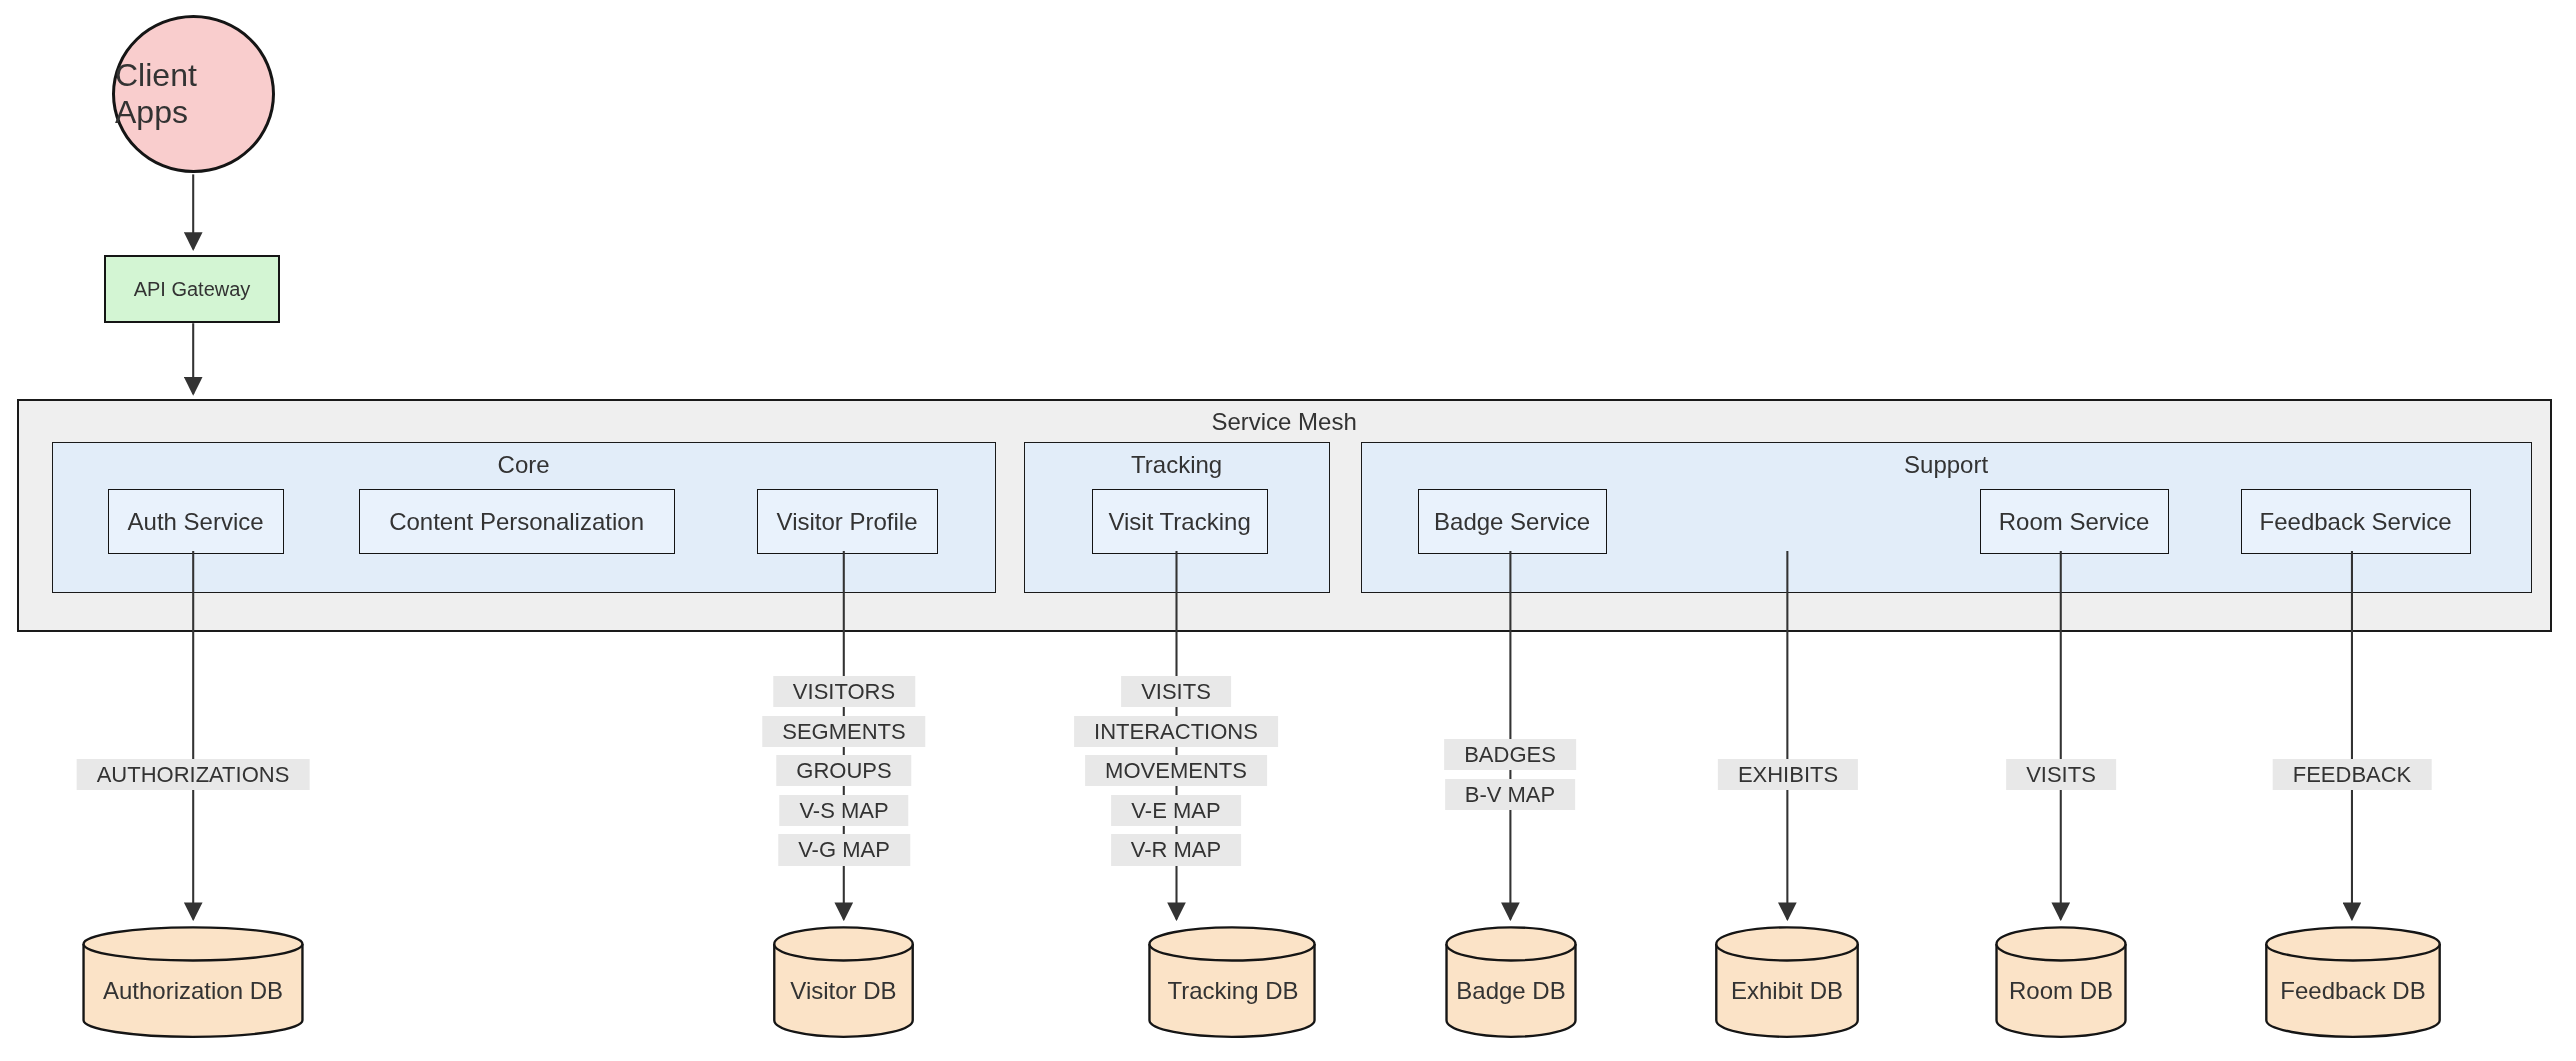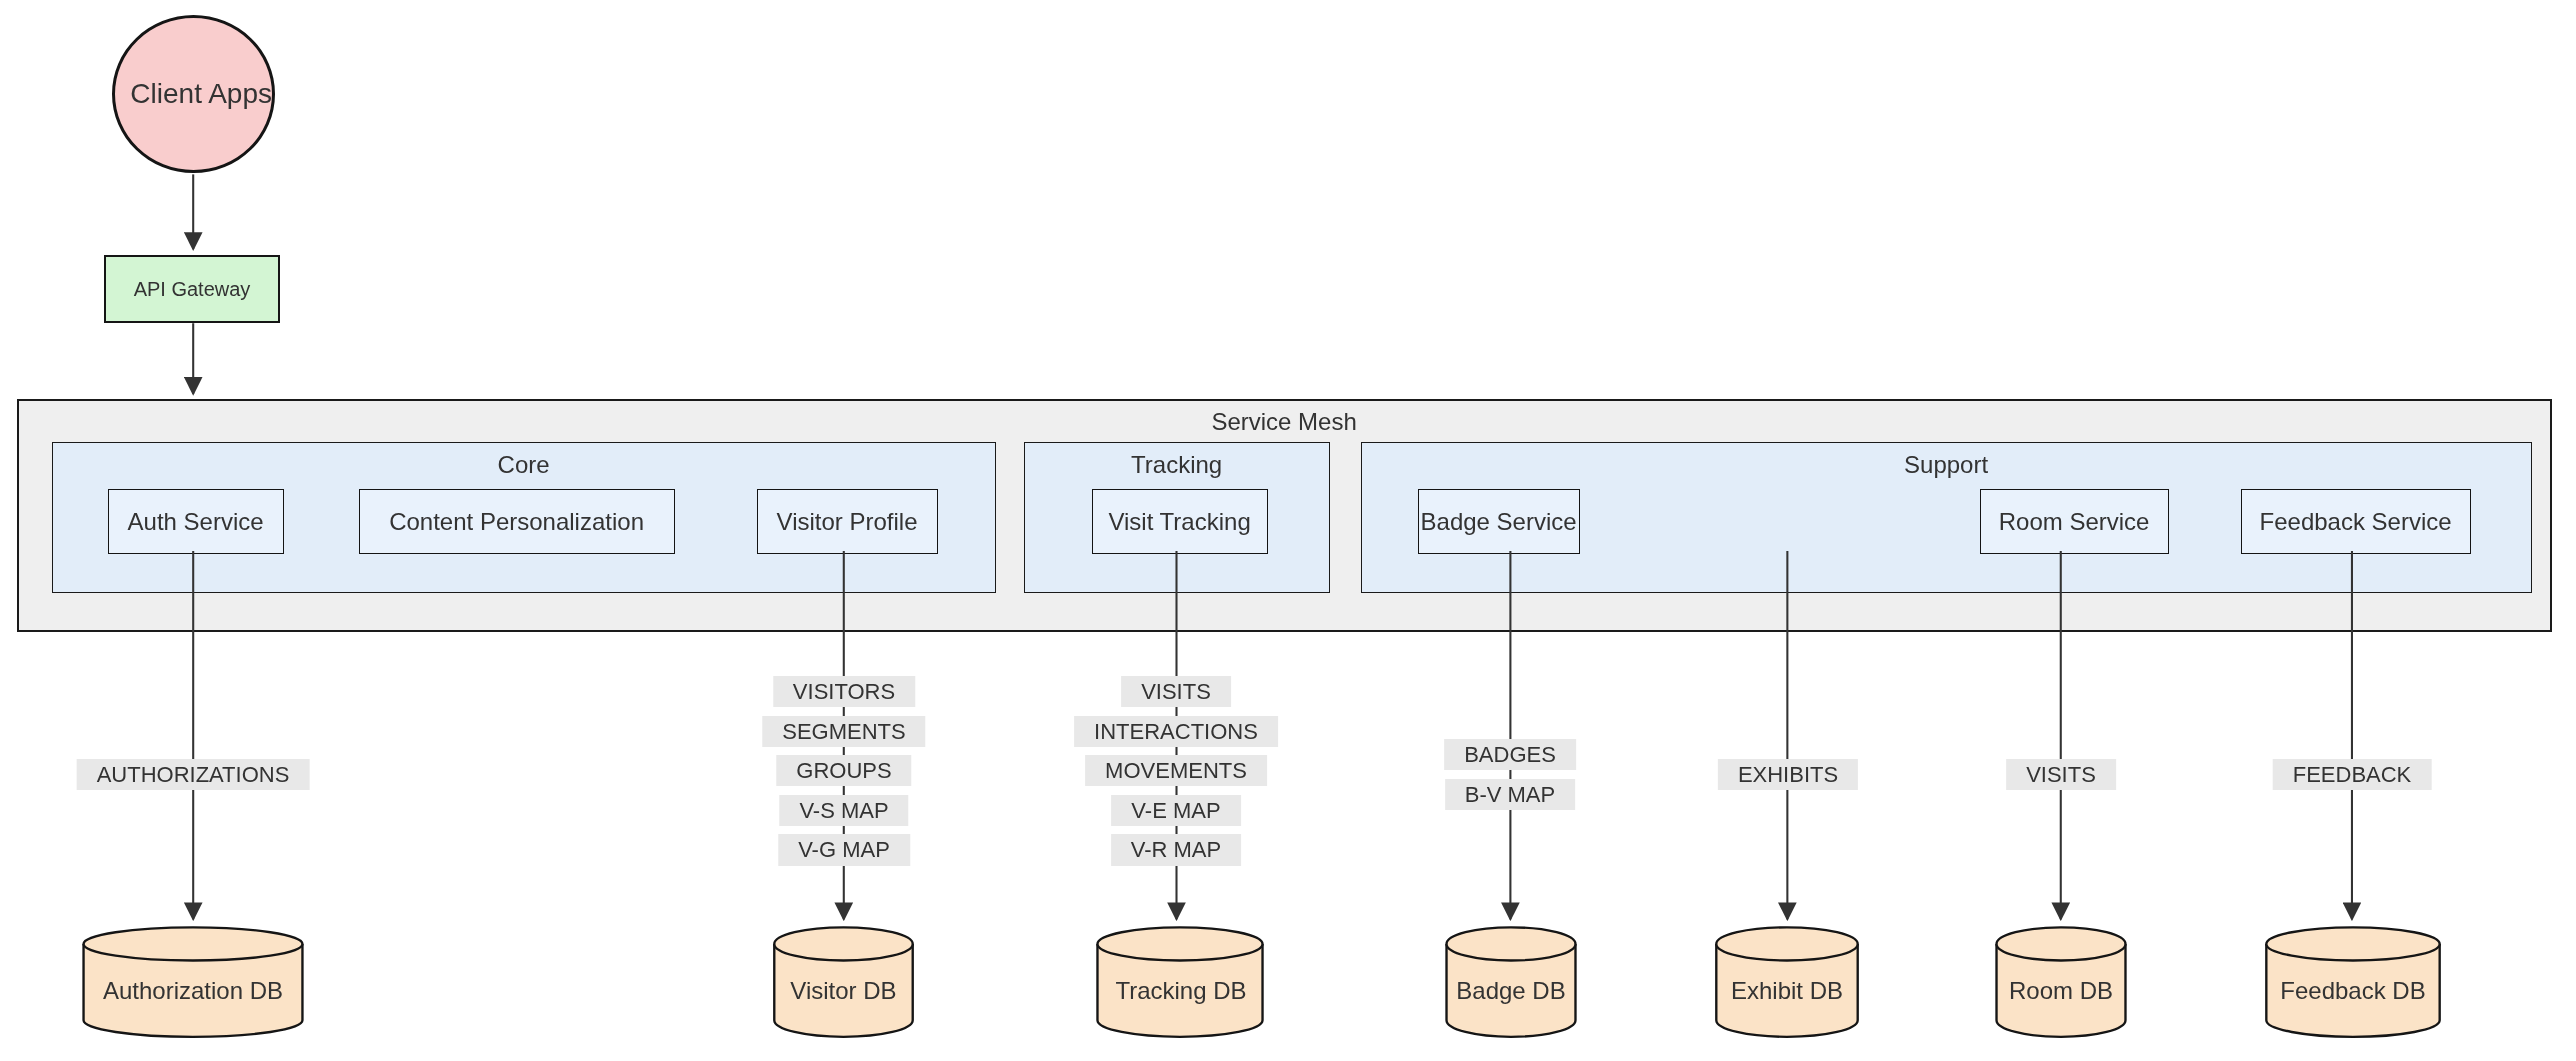--- a/index.html
+++ b/index.html
@@ -3,21 +3,21 @@
 <meta charset="utf-8">
 <style>
   html,body { margin:0; padding:0; background:#ffffff; }
   body { font-family:"Liberation Sans", sans-serif; color:#333; }
   .canvas { position:relative; width:2576px; height:1061px; background:#fff; overflow:hidden; }
 
   
   .circle { position:absolute; left:112px; top:15.4px; width:163px; height:158px;
             border-radius:50%; background:#f9cdcd; border:3px solid #151515;
             display:flex; align-items:center; justify-content:flex-end;
-            font-size:28px; box-sizing:border-box; z-index:2; }
+            font-size:32px; box-sizing:border-box; z-index:2; }
 
   
   .gateway { position:absolute; left:104px; top:255px; width:176px; height:68px;
              background:#d3f5d3; border:2.4px solid #151515;
              display:flex; align-items:center; justify-content:center;
              font-size:20px; box-sizing:border-box; z-index:2; }
 
   
   .mesh { position:absolute; left:16.6px; top:399px; width:2535px; height:233px;
           background:#efefef; border:2.4px solid #1a1a1a; box-sizing:border-box; z-index:1; }
@@ -104,21 +104,21 @@
 
     <div class="group" style="left:1005px; width:306px;">
       <div class="group-title">Tracking</div>
       <div class="node" style="left:67px; width:176px;">
         <span>Visit Tracking</span>
       </div>
     </div>
 
     <div class="group" style="left:1342px; width:1171px;">
       <div class="group-title">Support</div>
-      <div class="node" style="left:56px; width:162px;">
+      <div class="node" style="left:56px; width:189px;">
         <span>Badge Service</span>
       </div>
       <div class="node" style="left:618px; width:189px;">
         <span>Room Service</span>
       </div>
       <div class="node" style="left:879px; width:230px;">
         <span>Feedback Service</span>
       </div>
     </div>
   </div>
@@ -169,21 +169,21 @@
   </div>
 
   <div class="db" style="left:773px; top:925px; width:141px;">
     <svg width="141" height="113" viewBox="0 0 238 191">
       <path d="M2,32 V161 A117,28 0 0 0 236,161 V32" fill="#fbe3c7" stroke="#151515" stroke-width="4"></path>
       <ellipse cx="119" cy="32" rx="117" ry="28" fill="#fbe3c7" stroke="#151515" stroke-width="4"></ellipse>
     </svg>
     <div class="db-label">Visitor DB</div>
   </div>
 
-  <div class="db" style="left:1096px; top:925px; width:170px;">
+  <div class="db" style="left:1148px; top:925px; width:170px;">
     <svg width="168" height="113" viewBox="0 0 283 191">
       <path d="M2,32 V161 A139.5,28 0 0 0 281,161 V32" fill="#fbe3c7" stroke="#151515" stroke-width="4"></path>
       <ellipse cx="141.5" cy="32" rx="139.5" ry="28" fill="#fbe3c7" stroke="#151515" stroke-width="4"></ellipse>
     </svg>
     <div class="db-label">Tracking DB</div>
   </div>
 
   <div class="db" style="left:1445px; top:925px; width:132px;">
     <svg width="132" height="113" viewBox="0 0 222 191">
       <path d="M2,32 V161 A109,28 0 0 0 220,161 V32" fill="#fbe3c7" stroke="#151515" stroke-width="4"></path>

